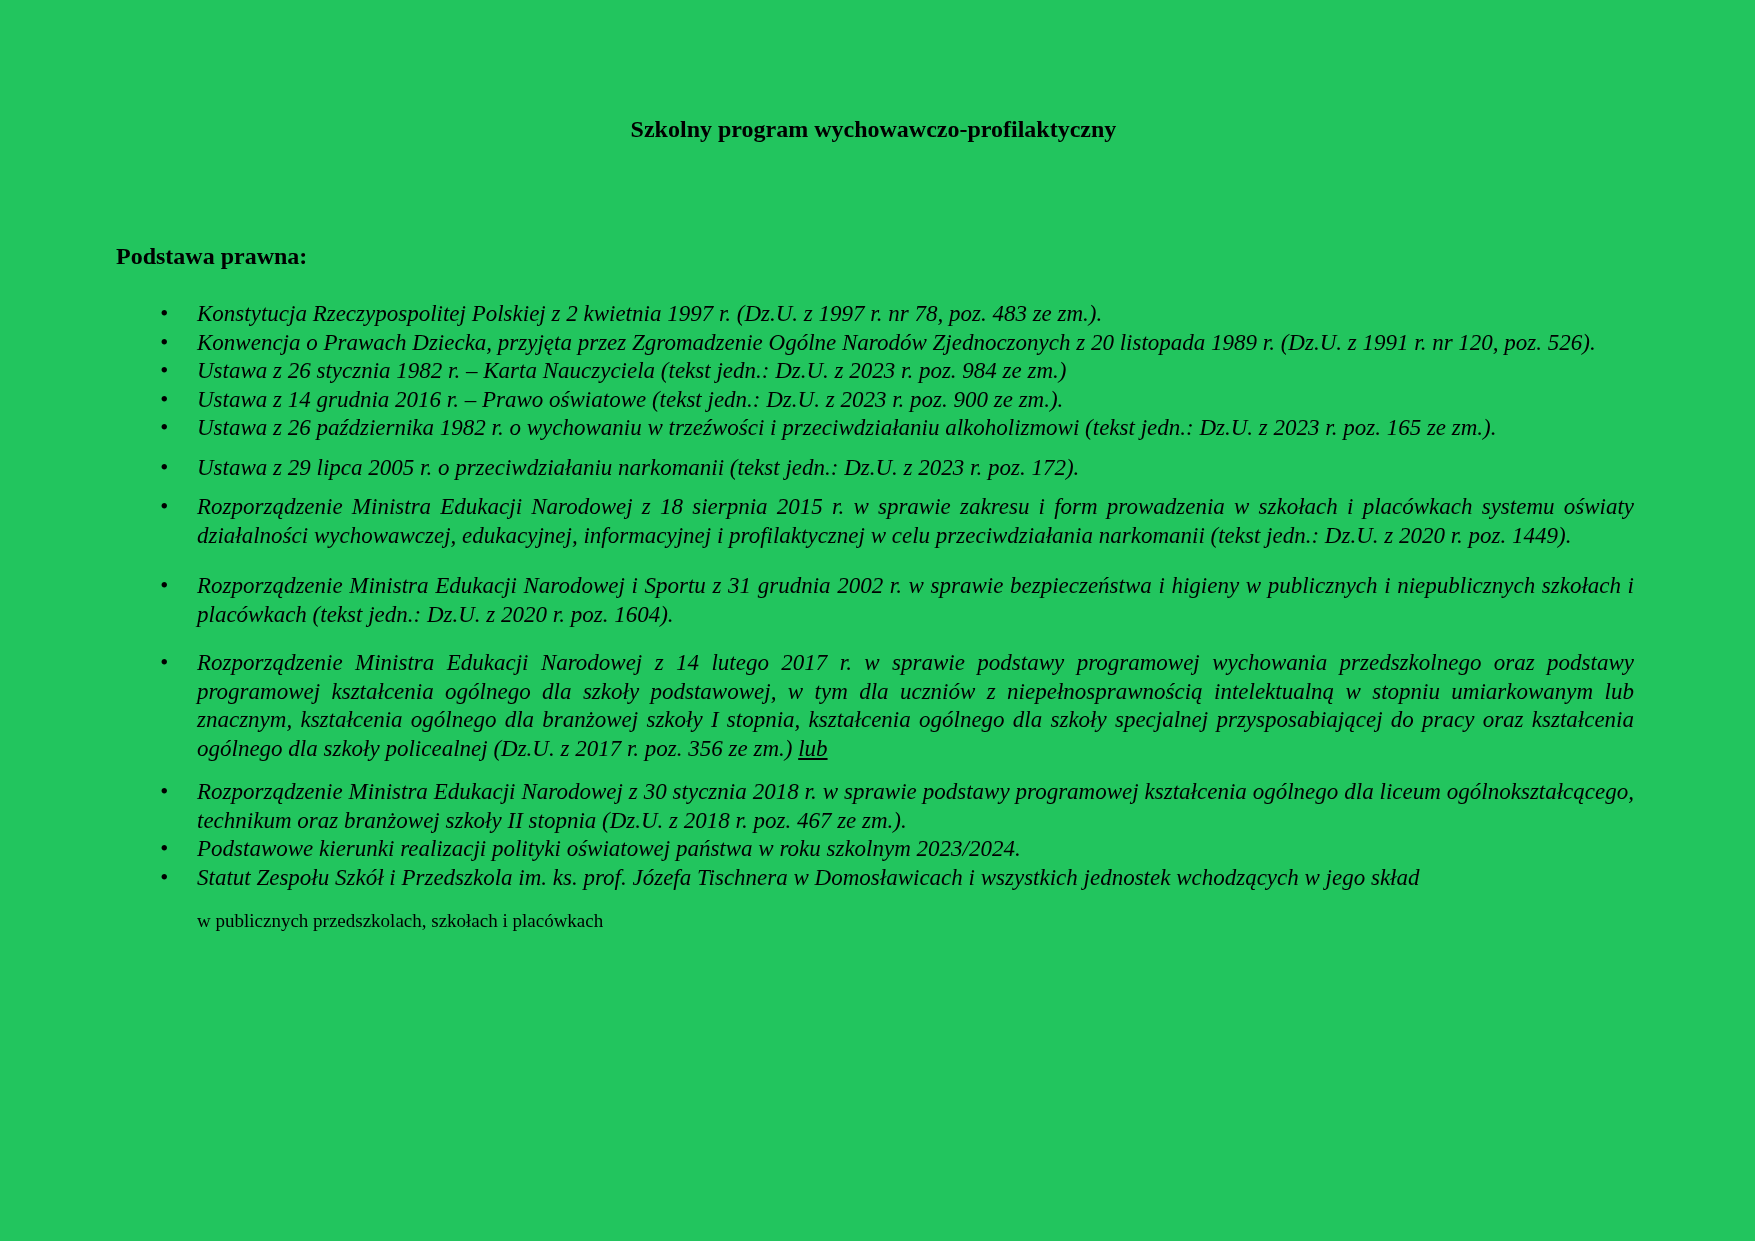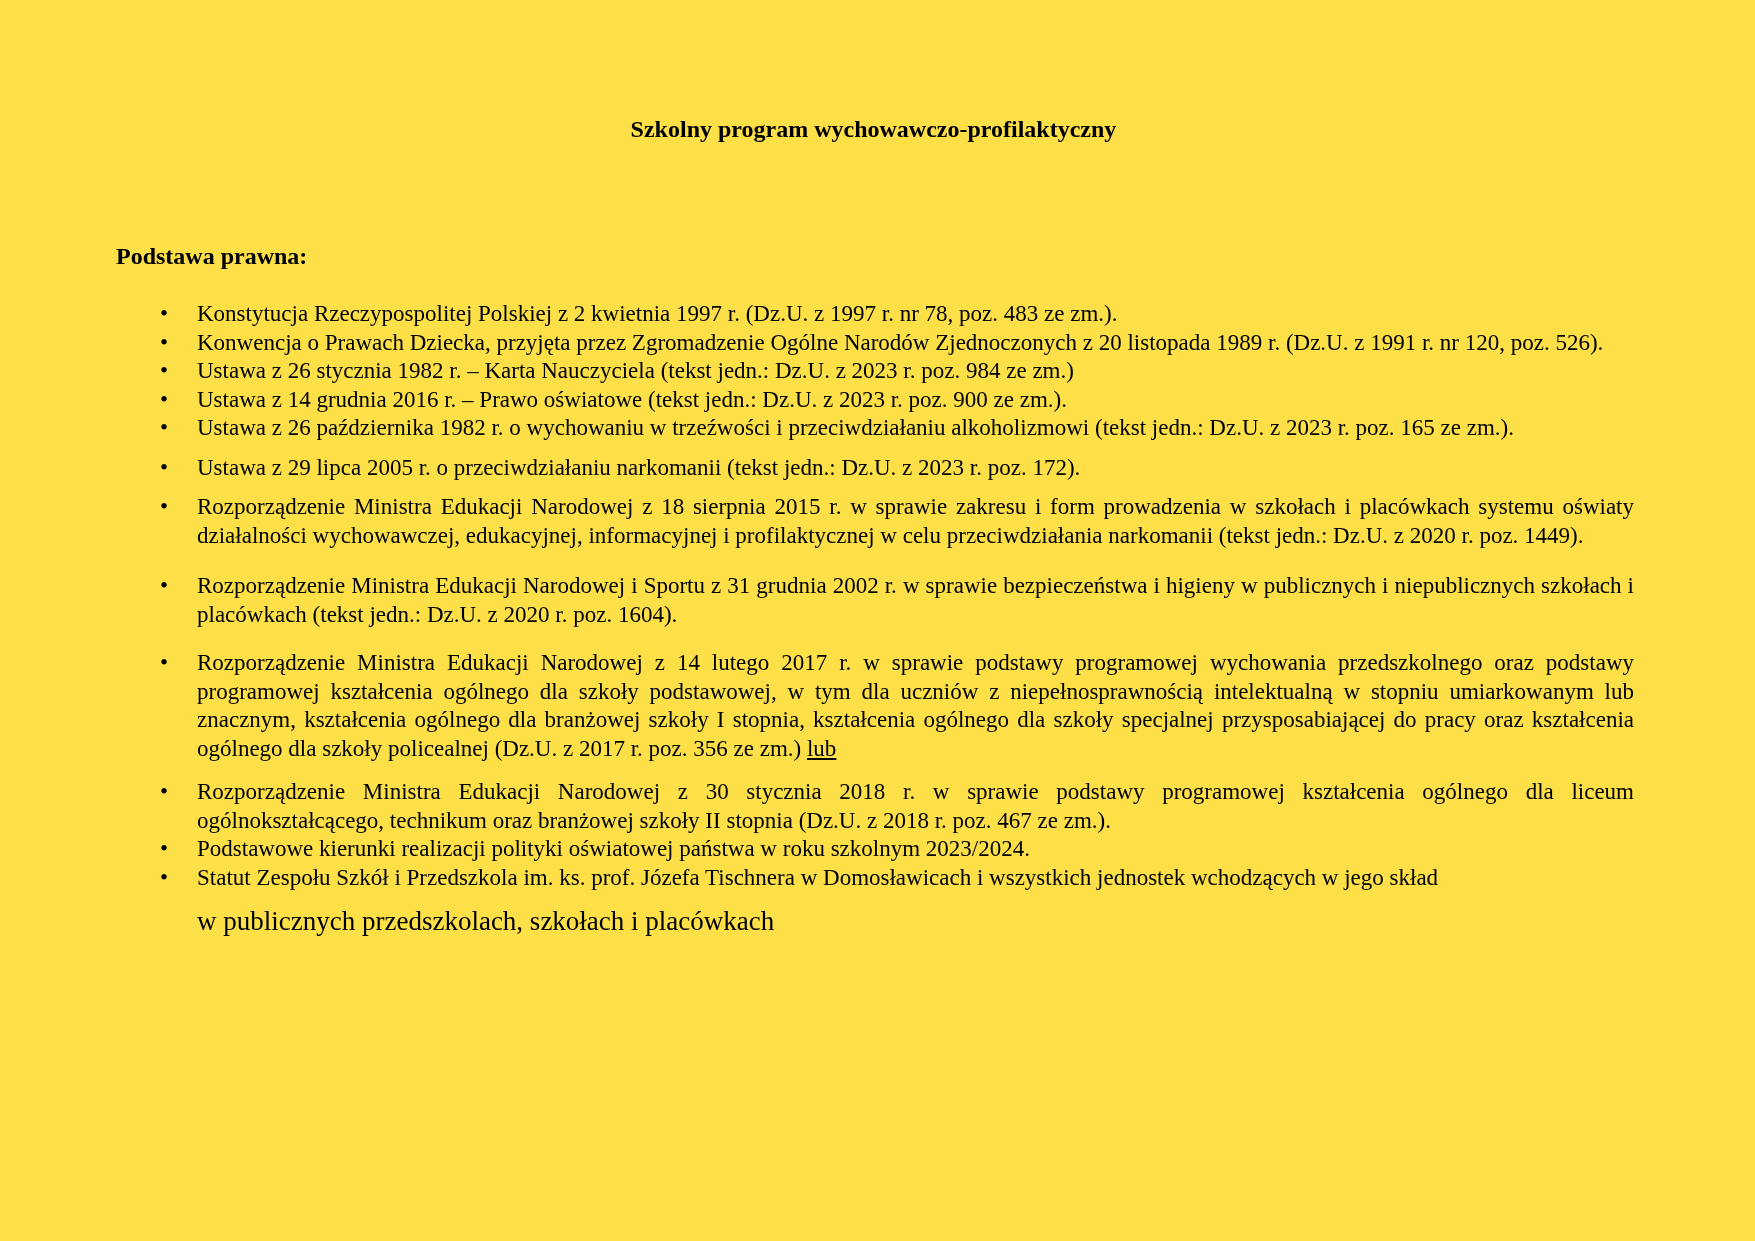--- a/index.html
+++ b/index.html
@@ -12,38 +12,39 @@
     height: 1241px;
     color: #000000;
     font-family: "Liberation Serif", "DejaVu Serif", serif;
     overflow: hidden;
   }
   .page {
     box-sizing: border-box;
     width: 1755px;
     height: 1241px;
     padding: 112px 113px 0 105px;
-    background: #fde047;
+    background: #22c55e;
   }
   .doc-title {
     text-align: center;
     font-weight: bold;
     font-size: 24px;
     line-height: 35px;
   }
   .section-heading {
     margin: 95px 0 0 11px;
     font-size: 24px;
     font-weight: bold;
     line-height: 29px;
   }
   ul.legal-list {
     list-style: none;
     margin: 29px 8px 0 0;
     padding: 0;
+    font-style: italic;
   }
   ul.legal-list li {
     position: relative;
     padding-left: 92px;
     font-size: 23px;
     line-height: 28.5px;
     text-align: justify;
     margin: 0;
   }
   ul.legal-list li::before {
@@ -55,21 +56,21 @@
   }
   ul.legal-list li.gap-sm  { margin-top: 11px; }
   ul.legal-list li.gap-lg  { margin-top: 22px; }
   ul.legal-list li.gap-md2 { margin-top: 20px; }
   ul.legal-list li.gap-md  { margin-top: 15px; }
   .strike { text-decoration: line-through; }
   .uline  { text-decoration: underline; }
   .continuation {
     margin: 15px 0 0 0;
     padding-left: 92px;
-    font-size: 27px;
+    font-size: 19px;
     line-height: 28.5px;
     text-align: left;
   }
 </style>
 </head>
 <body>
 
 <div class="page">
 
   <header class="doc-title">

